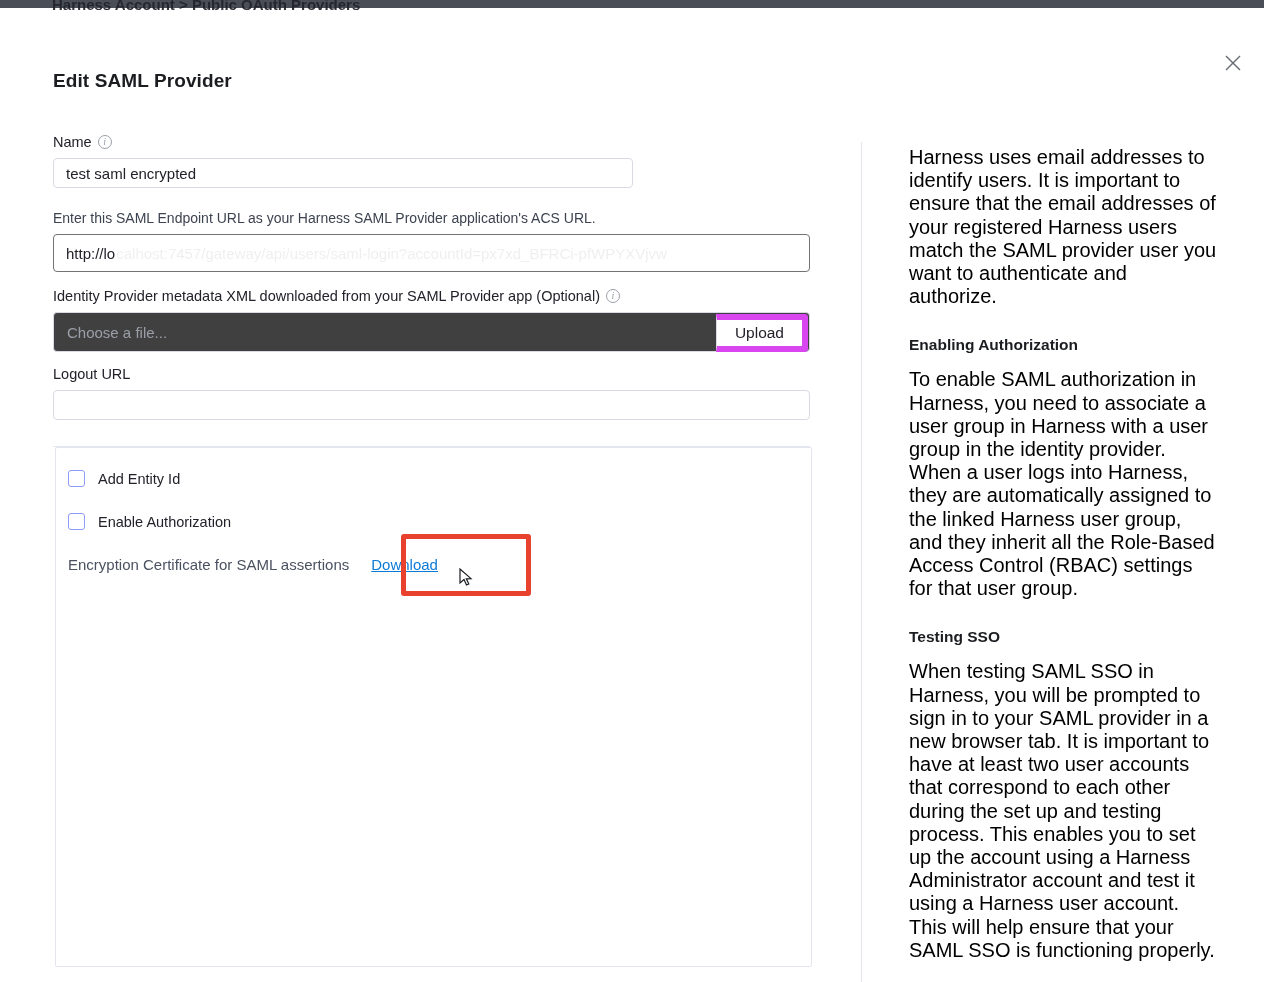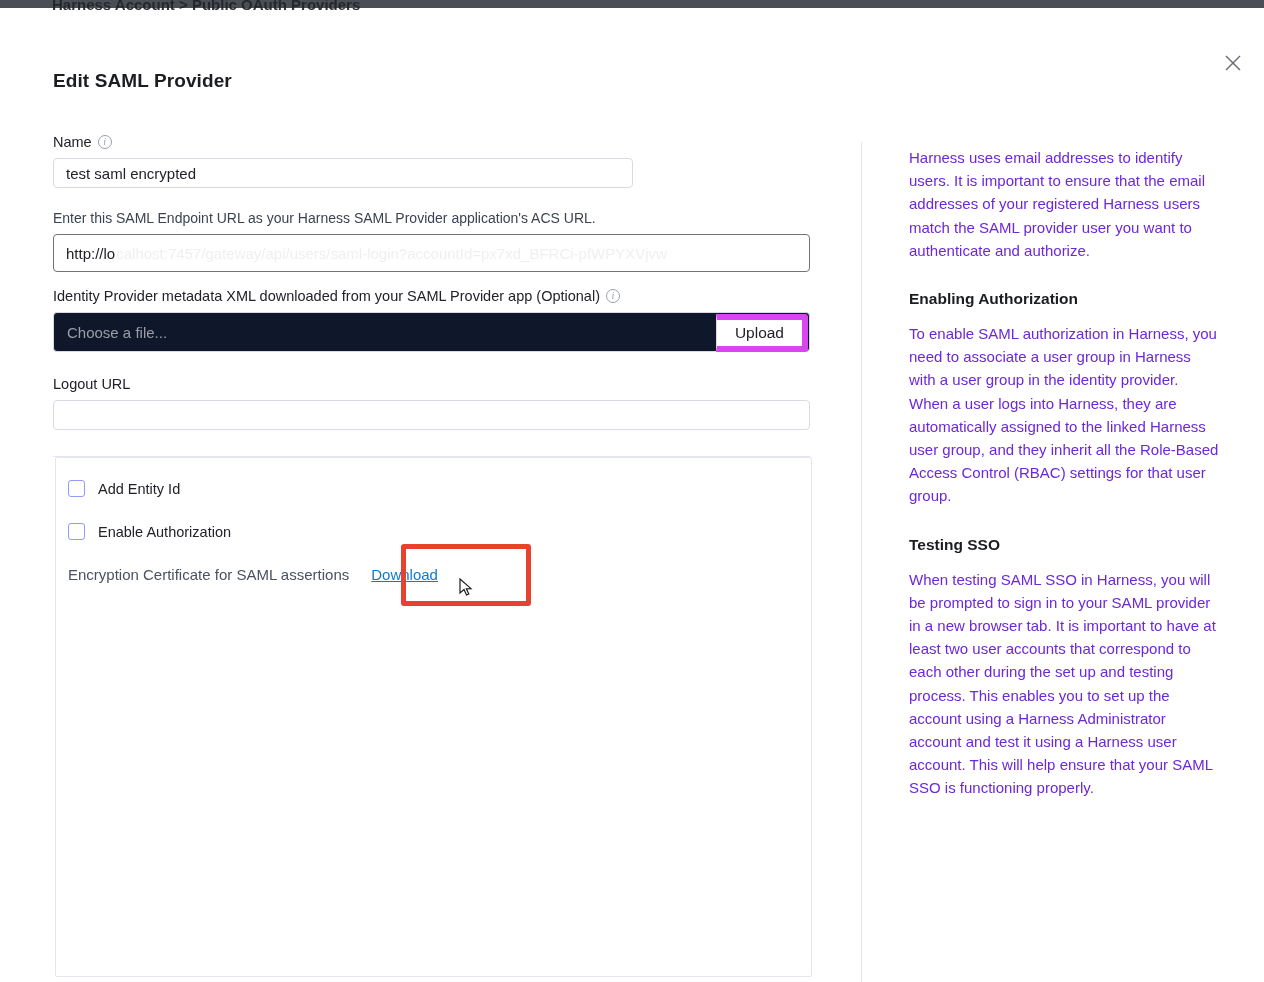--- a/index.html
+++ b/index.html
@@ -151,24 +151,24 @@
     opacity: 0.07;
     margin-left: 1px;
   }
 
   .file-row {
     position: relative;
     width: 757px;
     height: 40px;
     border: 1px solid #d9dae5;
     border-radius: 4px;
-    background: #0f172a;
-    display: flex;
-    align-items: center;
-    margin-bottom: 24px;
+    background: #404040;
+    display: flex;
+    align-items: center;
+    margin-bottom: 14px;
   }
   .file-placeholder {
     padding-left: 13px;
     font-size: 15px;
     color: #9b9fa8;
   }
   .upload-btn {
     position: absolute;
     right: 1px;
     top: 1px;
@@ -281,23 +281,23 @@
     left: 909px;
     width: 310px;
   }
   .info-head {
     font-size: 15.5px;
     font-weight: 700;
     color: #1b1d21;
     margin-bottom: 14px;
   }
   .info-body {
-    font-size: 15px;
+    font-size: 20px;
     line-height: 23.2px;
-    color: #6d28d9;
+    color: #000000;
     margin-bottom: 28px;
   }
   .info-body:last-child { margin-bottom: 0; }
 </style>
 </head>
 <body>
 
 <div class="page-behind">
   <div class="bg-strip"></div>
   <div class="faded-title">Harness Account &gt; Public OAuth Providers</div>

